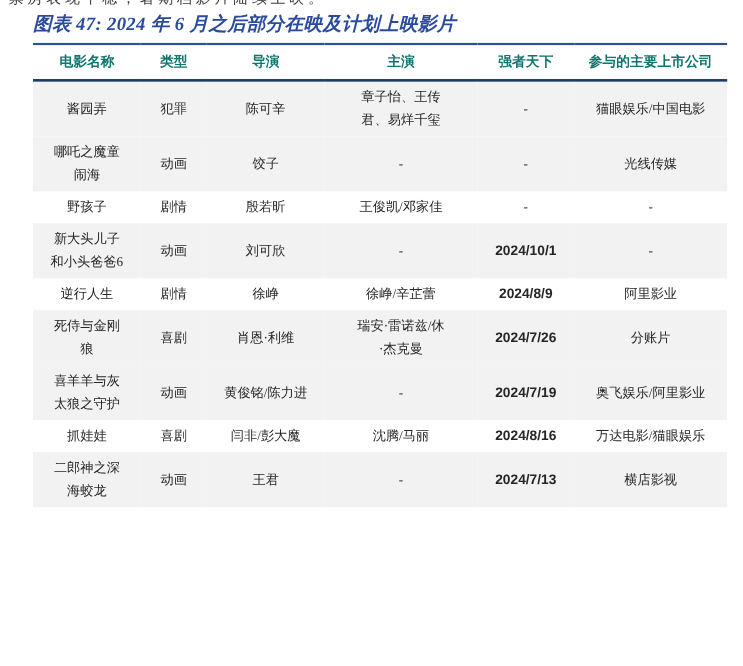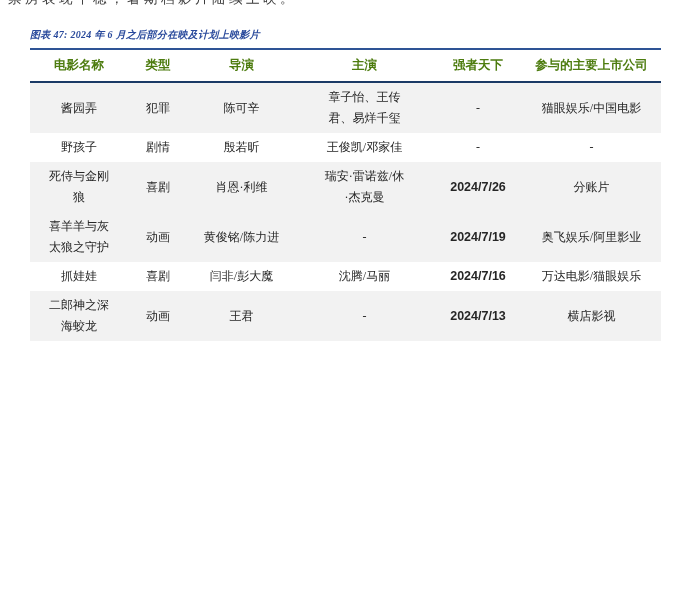--- a/index.html
+++ b/index.html
@@ -15,29 +15,29 @@
     font-family:"Liberation Serif","DejaVu Serif",serif;
     -webkit-font-smoothing:antialiased;
   }
   .clipped{height:9px;overflow:hidden;padding-left:8px;}
   .clipped span{
     display:block;font-size:13.5px;line-height:16px;margin-top:-9px;
     letter-spacing:3.5px;color:#3a3a3a;white-space:nowrap;
   }
   .fig-title{
     color:var(--title-blue);font-weight:bold;font-style:italic;
-    font-size:10px;margin:19px 0 6px 30px;letter-spacing:0.3px;font-family:Liberation Serif, serif;
+    font-size:17px;margin:1px 0 6px 30px;letter-spacing:0.3px;font-family:Liberation Serif, serif;
   }
   table{
     width:631px;margin-left:30px;border-collapse:collapse;table-layout:fixed;
   }
   thead th{
     border-top:2px solid var(--tbl-top);
     border-bottom:2px solid var(--hdr-border);
-    font-size:12.5px;font-weight:bold;color:#4d7c0f;
+    font-size:12.5px;font-weight:bold;color:#0f766e;
     padding:7px 2px;text-align:center;
   }
   td{
     text-align:center;vertical-align:middle;
     font-size:12px;line-height:1.75;color:var(--text);
     padding:4px 6px;height:27px;box-sizing:border-box;
     word-break:break-all;
   }
   td:nth-child(1){padding-left:15px;padding-right:15px;}
   td:nth-child(4){padding-left:28px;padding-right:28px;}
@@ -79,27 +79,51 @@
     </thead>
     <tbody>
         <tr class="alt">
           <td>酱园弄</td>
           <td>犯罪</td>
           <td>陈可辛</td>
           <td>章子怡、王传君、易烊千玺</td>
           <td>-</td>
           <td>猫眼娱乐/中国电影</td>
         </tr>
+        <tr class="alt">
+          <td>哪吒之魔童闹海</td>
+          <td>动画</td>
+          <td>饺子</td>
+          <td>-</td>
+          <td>-</td>
+          <td>光线传媒</td>
+        </tr>
         <tr>
           <td>野孩子</td>
           <td>剧情</td>
           <td>殷若昕</td>
           <td>王俊凯/邓家佳</td>
           <td>-</td>
           <td>-</td>
+        </tr>
+        <tr class="alt">
+          <td>新大头儿子和小头爸爸6</td>
+          <td>动画</td>
+          <td>刘可欣</td>
+          <td>-</td>
+          <td class="date">2024/10/1</td>
+          <td>-</td>
+        </tr>
+        <tr>
+          <td>逆行人生</td>
+          <td>剧情</td>
+          <td>徐峥</td>
+          <td>徐峥/辛芷蕾</td>
+          <td class="date">2024/8/9</td>
+          <td>阿里影业</td>
         </tr>
         <tr class="alt">
           <td>死侍与金刚狼</td>
           <td>喜剧</td>
           <td>肖恩·利维</td>
           <td>瑞安·雷诺兹/休·杰克曼</td>
           <td class="date">2024/7/26</td>
           <td>分账片</td>
         </tr>
         <tr class="alt">
@@ -108,21 +132,21 @@
           <td>黄俊铭/陈力进</td>
           <td>-</td>
           <td class="date">2024/7/19</td>
           <td>奥飞娱乐/阿里影业</td>
         </tr>
         <tr>
           <td>抓娃娃</td>
           <td>喜剧</td>
           <td>闫非/彭大魔</td>
           <td>沈腾/马丽</td>
-          <td class="date">2024/7/16</td>
+          <td class="date">2024/8/16</td>
           <td>万达电影/猫眼娱乐</td>
         </tr>
         <tr class="alt">
           <td>二郎神之深海蛟龙</td>
           <td>动画</td>
           <td>王君</td>
           <td>-</td>
           <td class="date">2024/7/13</td>
           <td>横店影视</td>
         </tr>

